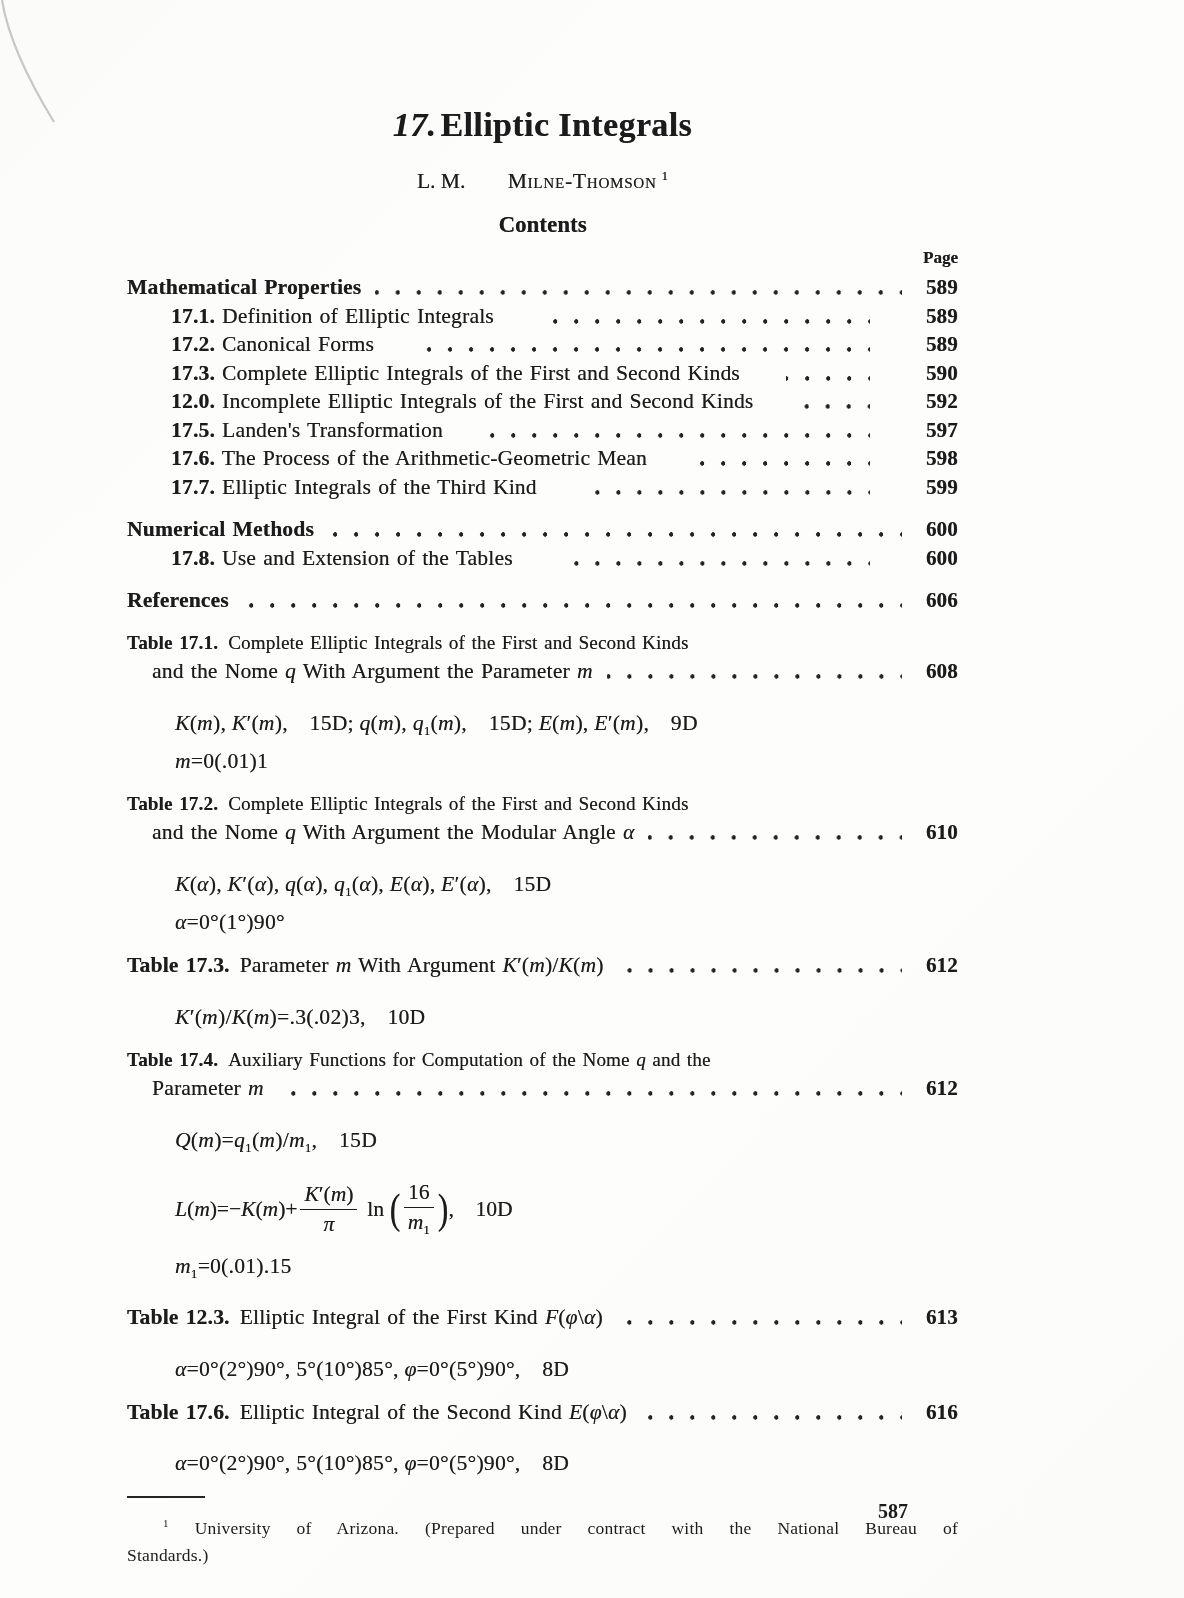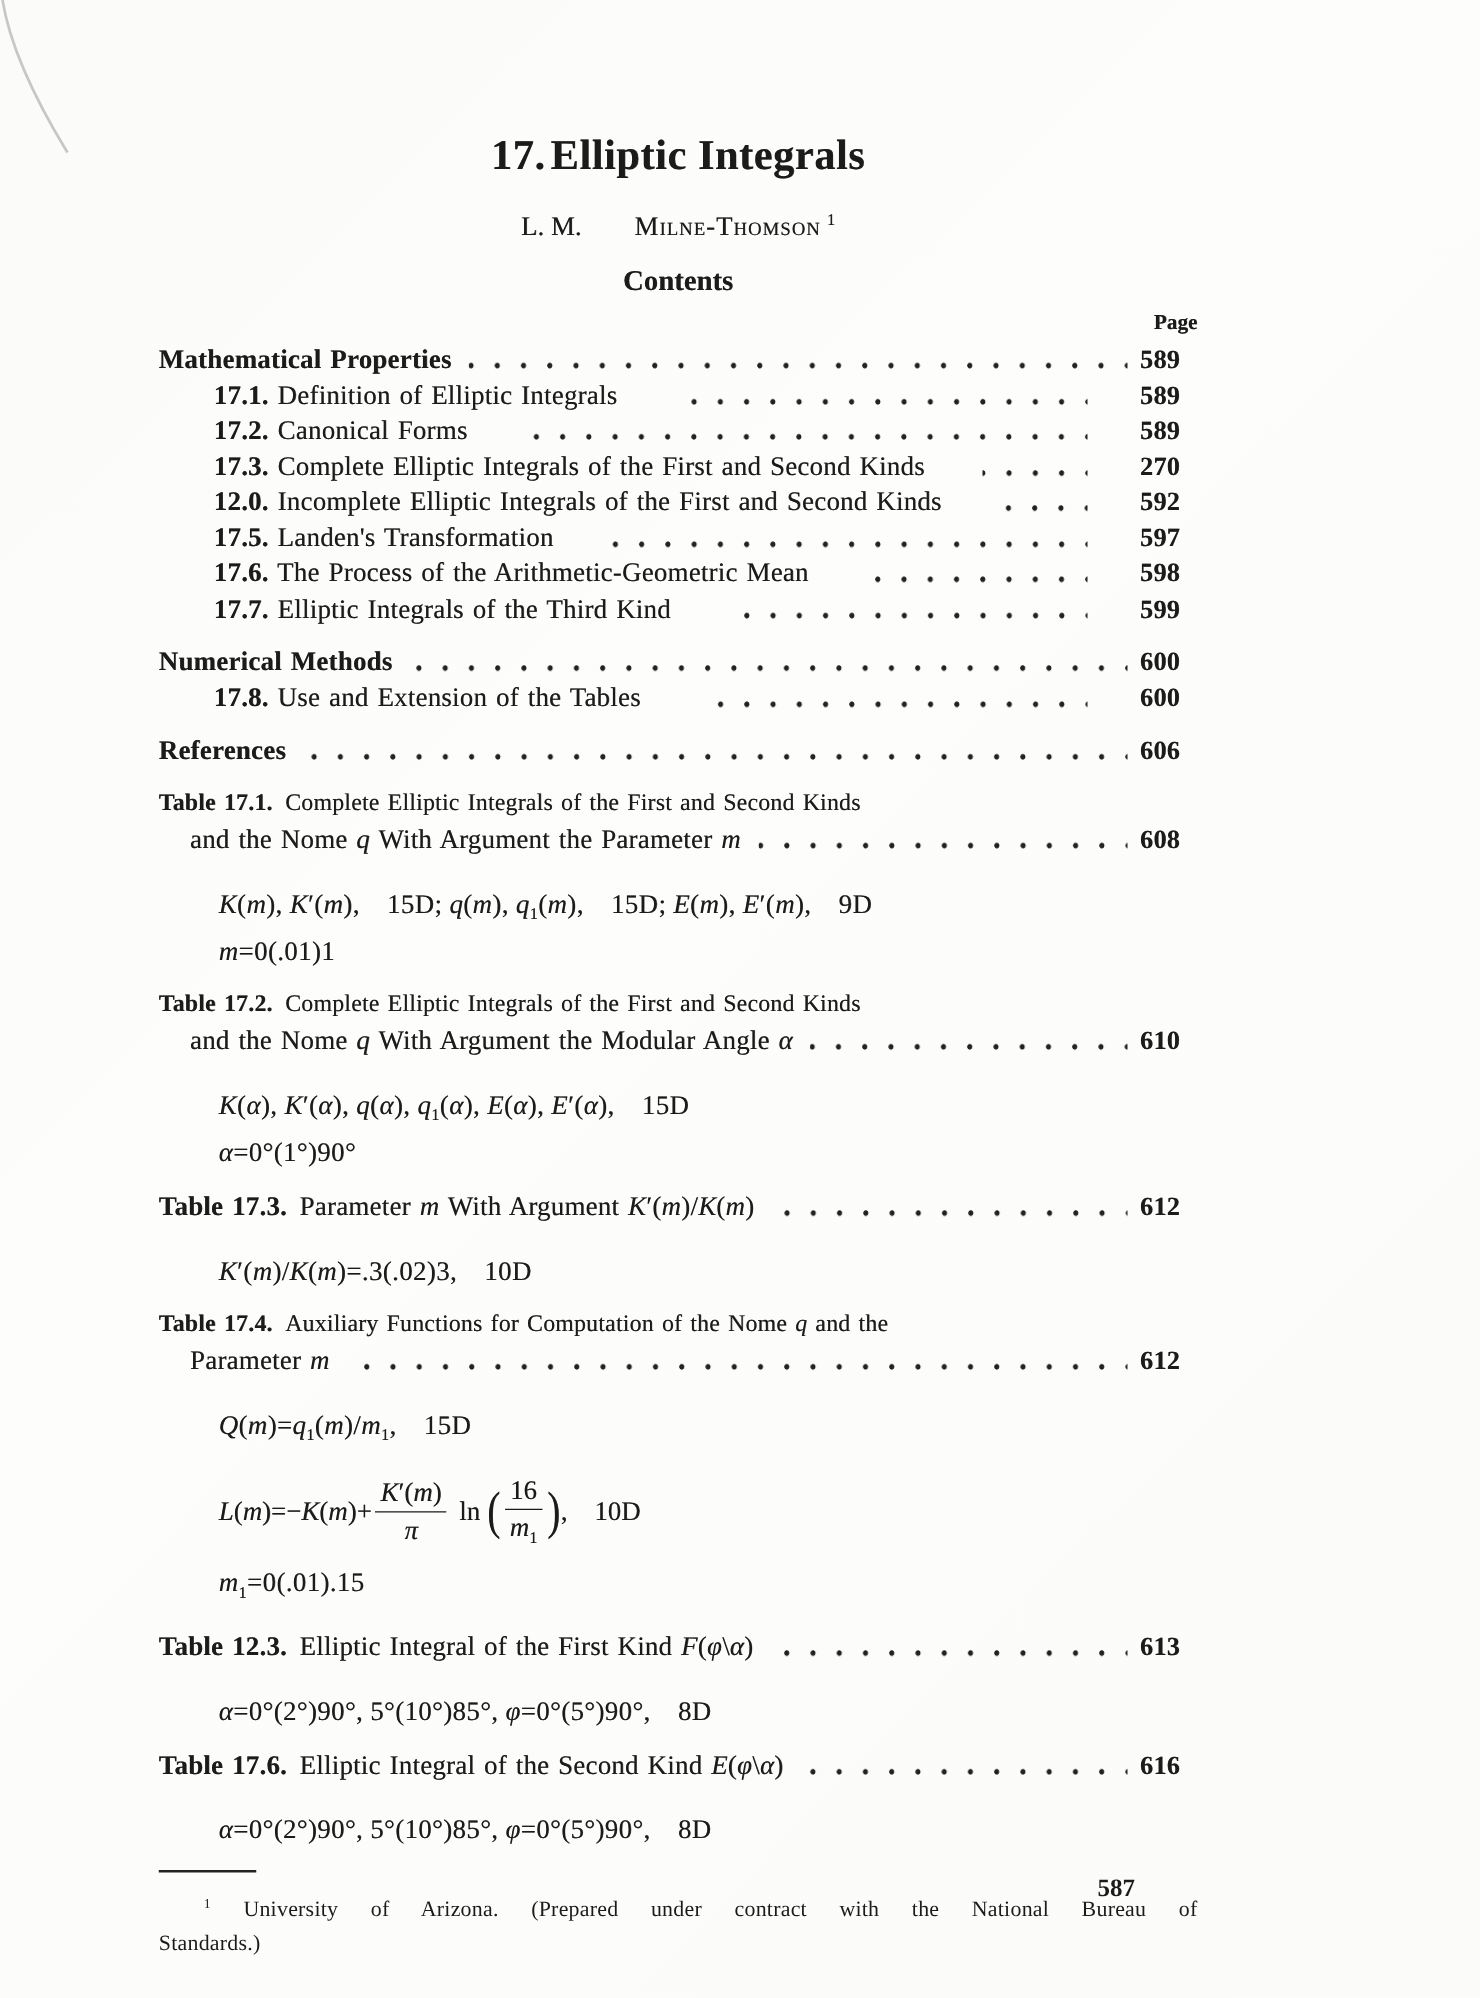--- a/index.html
+++ b/index.html
@@ -20,21 +20,21 @@
   .content {
     position: absolute; left: 127px; top: 0; width: 831px;
     text-shadow: 0.25px 0 0 rgba(25,25,25,0.65);
   }
   .chapter-title {
     margin: 106px 0 0 0;
     text-align: center;
     font-size: 34px; font-weight: 700;
     letter-spacing: 0.4px;
   }
-  .chapter-title .tnum { margin-right: 4px; }
+  .chapter-title .tnum { margin-right: 4px; font-style: italic; }
   .author-line {
     margin-top: 24px;
     text-align: center;
     font-size: 21.5px;
   }
   .sc { font-variant: small-caps; letter-spacing: 0.8px; margin-left: 37px; }
   .author-line sup { font-size: 13px; margin-left: 5px; }
   .contents-heading {
     margin: 18px 0 0 0;
     text-align: center;
@@ -61,21 +61,21 @@
     align-self: stretch;
     margin: 0 10px 0 14px;
     background-image: radial-gradient(circle at 2.2px 2.2px, #222 1.75px, rgba(0,0,0,0) 2.3px);
     background-size: 21px 4.5px;
     background-repeat: repeat-x;
     background-position: right 2px bottom 7px;
     min-width: 0;
   }
   .pagenum {
     font-weight: 700; font-size: 21px;
-    min-width: 46px; text-align: left;
+    min-width: 46px; text-align: right;
     white-space: nowrap;
   }
   .tbl { margin-top: 14px; }
   .cap-line1 {
     font-size: 19px; line-height: 28.5px;
     letter-spacing: 0.2px; word-spacing: 1.5px;
     white-space: nowrap;
   }
   .cap-line1 .tbl-num { font-weight: 700; margin-right: 10px; }
   .toc-row .tbl-num { font-weight: 700; margin-right: 10px; }
@@ -158,21 +158,21 @@
 
       <div class="toc-row sub">
         <span class="toc-label"><b>17.2.</b> <span>Canonical Forms</span></span>
         <span class="leader"></span>
         <span class="pagenum">589</span>
       </div>
 
       <div class="toc-row sub">
         <span class="toc-label"><b>17.3.</b> <span>Complete Elliptic Integrals of the First and Second Kinds</span></span>
         <span class="leader"></span>
-        <span class="pagenum">270</span>
+        <span class="pagenum">590</span>
       </div>
 
       <div class="toc-row sub">
         <span class="toc-label"><b>12.0.</b> <span>Incomplete Elliptic Integrals of the First and Second Kinds</span></span>
         <span class="leader"></span>
         <span class="pagenum">592</span>
       </div>
 
       <div class="toc-row sub">
         <span class="toc-label"><b>17.5.</b> <span>Landen's Transformation</span></span>

